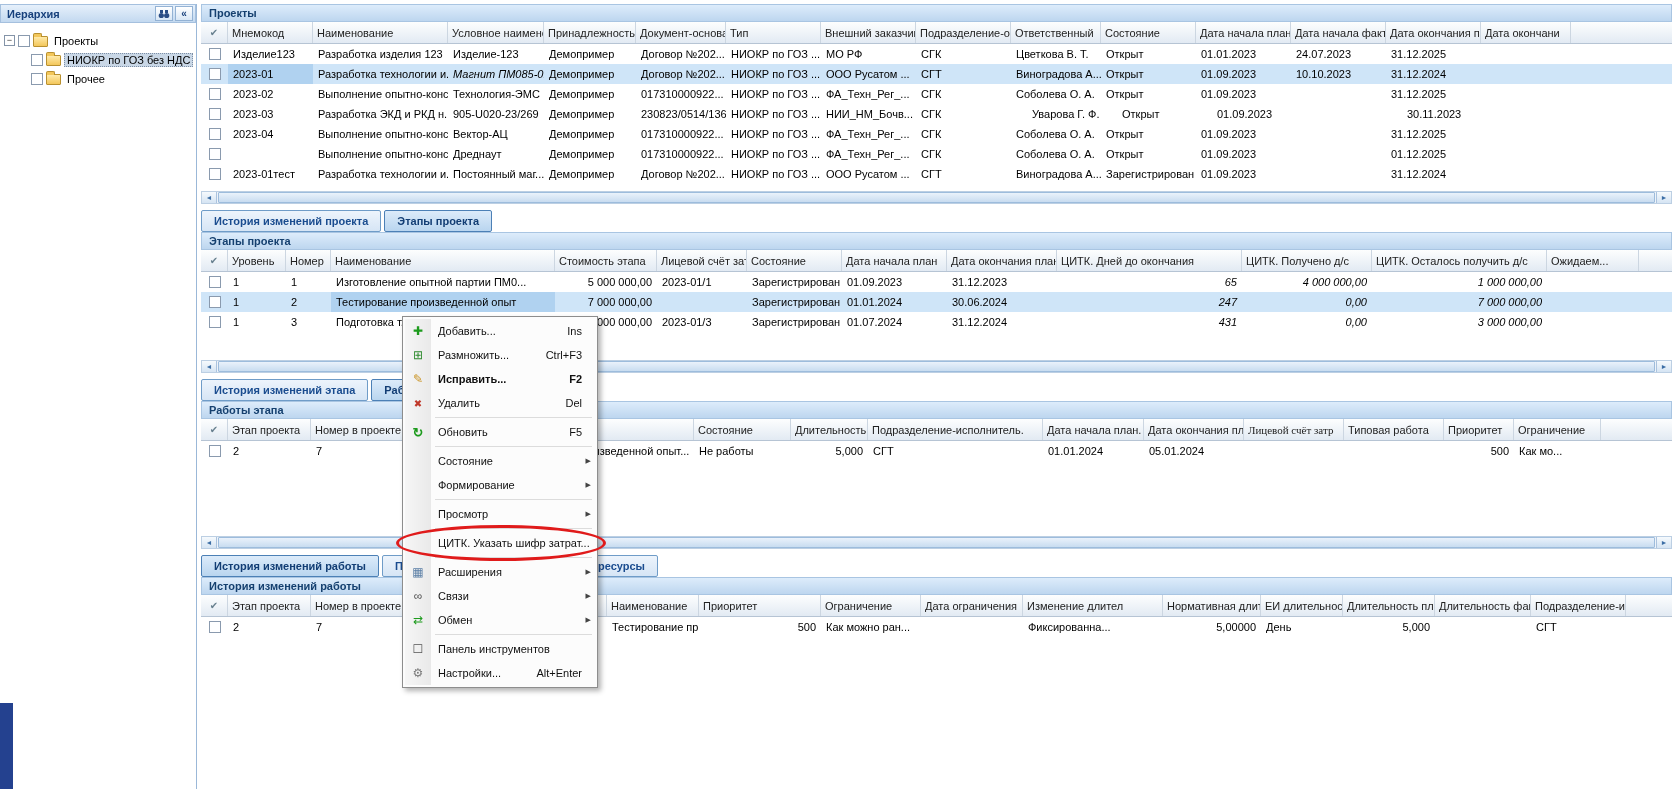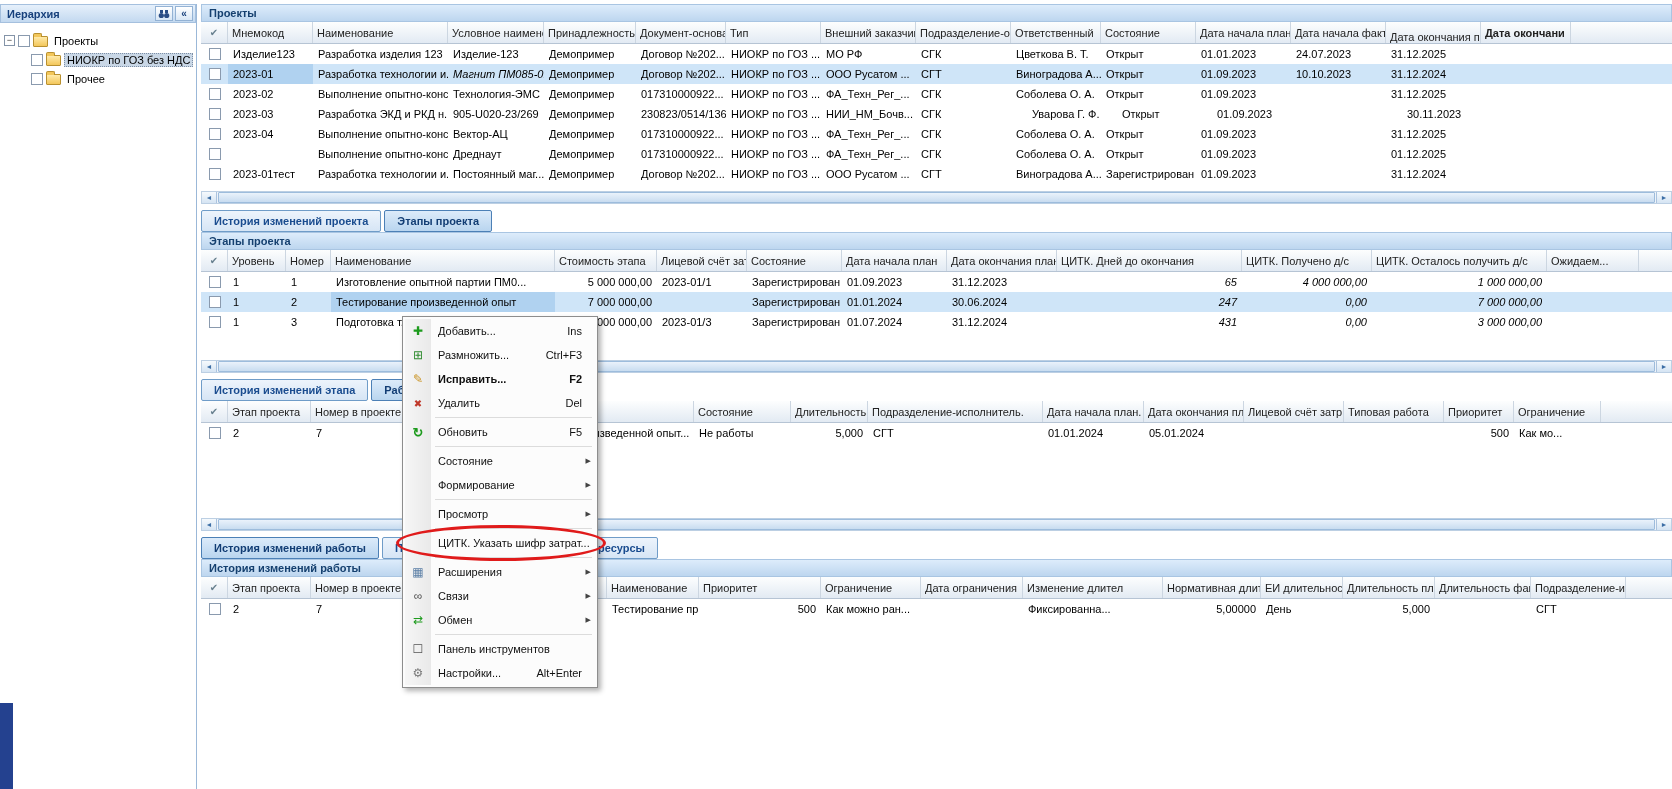--- a/index.html
+++ b/index.html
@@ -156,24 +156,24 @@
           </div>
           <div class="th" style="width: 95px;">
             <span>Состояние</span>
           </div>
           <div class="th" style="width: 95px;">
             <span>Дата начала план.</span>
           </div>
           <div class="th" style="width: 95px;">
             <span>Дата начала факт</span>
           </div>
-          <div class="th" style="width: 95px; align-items: flex-end;">
+          <div class="th" style="width: 95px;">
             <span>Дата окончания п</span>
           </div>
-          <div class="th" style="width: 90px; font-weight: bold;">
+          <div class="th" style="width: 90px;">
             <span>Дата окончани</span>
           </div>
         </div>
         <div class="trow">
           <div class="td ck" style="width: 27px;">
             <span class="cbox"></span>
           </div>
           <div class="td" style="width: 85px;">Изделие123</div>
           <div class="td" style="width: 135px;">Разработка изделия 123</div>
           <div class="td" style="width: 96px;">Изделие-123</div>
@@ -416,20 +416,23 @@
       <span class="sarrow">◄</span>
       <span class="sthumb"></span>
       <span class="sarrow right">►</span>
     </div>
 
     <div class="tabrow">
         <div class="tab">История изменений этапа</div>
         <div class="tab active" style="min-width: 150px;">Рабо</div>
       </div>
 
+    <div class="panel-title">
+      <span>Работы этапа</span>
+    </div>
     <div class="tablewrap gap75">
         <div class="thead">
           <div class="th" style="width: 27px;">
             <span class="hcheck">✔</span>
           </div>
           <div class="th" style="width: 83px;">
             <span>Этап проекта</span>
           </div>
           <div class="th" style="width: 95px;">
             <span>Номер в проекте</span>
@@ -448,21 +451,21 @@
           </div>
           <div class="th" style="width: 175px;">
             <span>Подразделение-исполнитель.</span>
           </div>
           <div class="th" style="width: 101px;">
             <span>Дата начала план.</span>
           </div>
           <div class="th" style="width: 100px;">
             <span>Дата окончания план</span>
           </div>
-          <div class="th" style="width: 100px;">
+          <div class="th" style="width: 100px; font-family: Liberation Serif, serif;">
             <span>Лицевой счёт затр</span>
           </div>
           <div class="th" style="width: 100px;">
             <span>Типовая работа</span>
           </div>
           <div class="th" style="width: 70px;">
             <span>Приоритет</span>
           </div>
           <div class="th" style="width: 87px;">
             <span>Ограничение</span>

